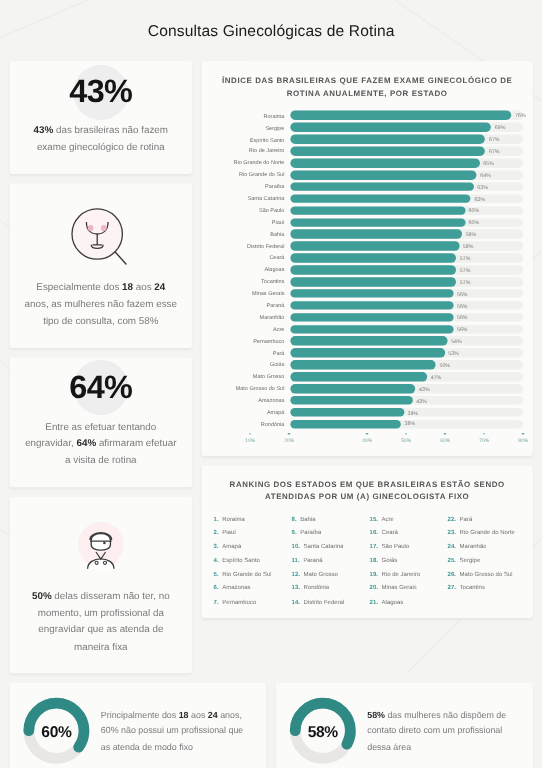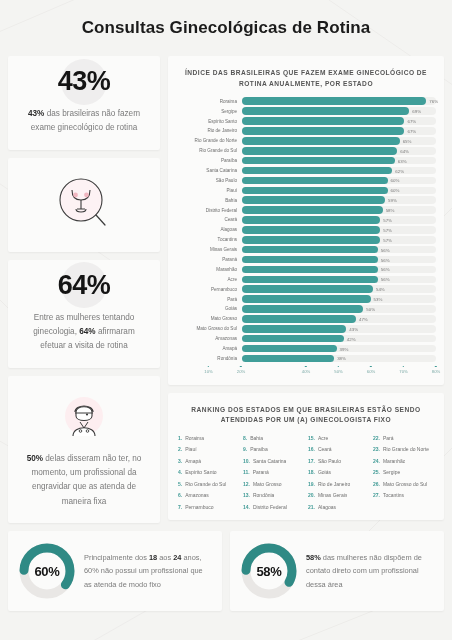--- a/index.html
+++ b/index.html
@@ -20,22 +20,22 @@
     pointer-events: none;
     z-index: 0;
     opacity: .5;
   }
   .page { position: relative; z-index: 1; padding: 0 8px; }
 
   
   .header { text-align: center; padding: 18px 10px 12px; }
   .header h1 {
     margin: 0 0 6px;
-    font-size: 17px;
-    font-weight: bold;
+    font-size: 13px;
+    font-weight: normal;
     color: #1b1b1b;
     letter-spacing: .1px;
   }
   .header .sub {
     margin: 0;
     font-size: 8.6px;
     color: #6f6f6f;
     letter-spacing: .25px;
   }
 
@@ -223,25 +223,26 @@
           <svg width="58" height="52" viewBox="0 0 58 52">
             <circle cx="26" cy="24" r="21" fill="#fdf2f4" stroke="#3b3b3b" stroke-width="1.1"></circle>
             <path d="M17 14 C17 21, 21 24, 26 24 C31 24, 35 21, 35 14" fill="none" stroke="#3b3b3b" stroke-width="1.1"></path>
             <path d="M26 24 L26 33 M22 33 L30 33" fill="none" stroke="#3b3b3b" stroke-width="1.1"></path>
             <path d="M21 33 C21 37, 31 37, 31 33" fill="none" stroke="#3b3b3b" stroke-width="1.1"></path>
             <circle cx="20.5" cy="19" r="2.4" fill="#f0b6c0"></circle>
             <circle cx="31.5" cy="19" r="2.4" fill="#f0b6c0"></circle>
             <line x1="41" y1="39" x2="50" y2="49" stroke="#3b3b3b" stroke-width="1.2" stroke-linecap="round"></line>
           </svg>
         </div>
+        <p><span>Especialmente dos </span><b>18</b><span> aos </span><b>24</b><span> anos, as mulheres não fazem esse tipo de consulta, com 58%</span></p>
       </div>
 
       <div class="card stat">
         <div class="bignum">64%</div>
-        <p><span>Entre as mulheres tentando ginecologia, </span><b>64%</b><span> afirmaram efetuar a visita de rotina</span></p>
+        <p><span>Entre as efetuar tentando engravidar, </span><b>64%</b><span> afirmaram efetuar a visita de rotina</span></p>
       </div>
 
       <div class="card stat">
         <div class="icon-wrap">
           <svg width="52" height="48" viewBox="0 0 52 48">
             <circle cx="26" cy="22" r="19" fill="#fdeef0"></circle>
             <path d="M18 18 C18 11, 34 11, 34 18 L34 22 C34 28, 18 28, 18 22 Z" fill="#ffffff" stroke="#3b3b3b" stroke-width="1.1"></path>
             <path d="M17 18 C17 10, 35 10, 35 18" fill="none" stroke="#3b3b3b" stroke-width="1.2"></path>
             <path d="M17 19 L35 19" stroke="#3b3b3b" stroke-width="1"></path>
             <circle cx="29" cy="20.5" r="1.1" fill="#3b3b3b"></circle>

